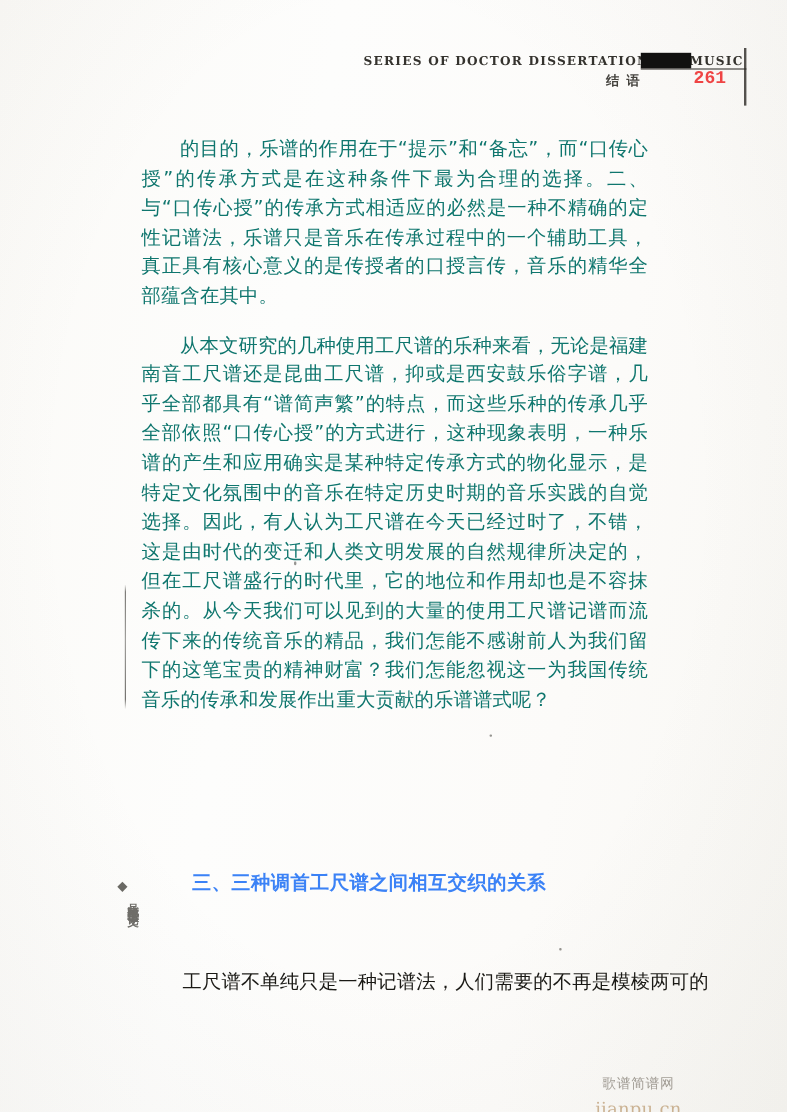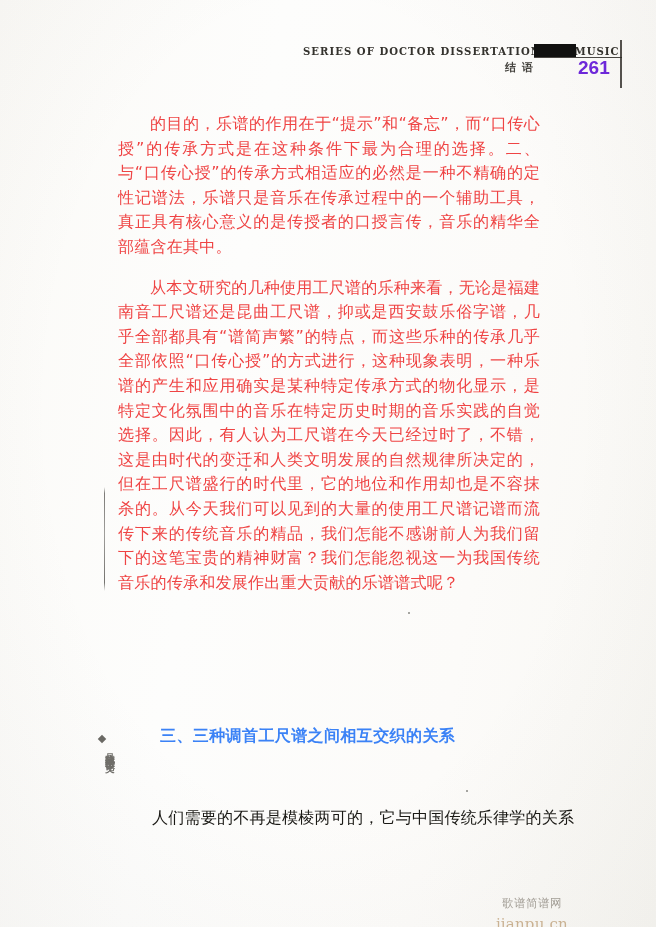--- a/index.html
+++ b/index.html
@@ -88,38 +88,38 @@
     font-weight: 700;
     color: #2b2924;
     letter-spacing: 6px;
     opacity: 0.88;
     filter: blur(0.25px);
   }
   .header-pageno {
     position: absolute;
     left: 578px;
     top: 17px;
-    font-family: Liberation Sans, sans-serif;
-    font-size: 19px;
-    font-weight: 700;
-    color: #6d28d9;
+    font-family: Liberation Mono, monospace;
+    font-size: 15px;
+    font-weight: 700;
+    color: #ef4444;
   }
 
   
   .body-col {
     position: absolute;
     left: 118px;
     top: 112px;
     width: 422px;
   }
   .para {
     font-family: "DejaVu Sans", "Liberation Sans", sans-serif;
     font-size: 16.1px;
     line-height: 24.6px;
-    color: #ef4444;
+    color: #0f766e;
     text-align: justify;
     text-justify: inter-character;
     margin: 0 0 0 0;
     letter-spacing: 0.15px;
     text-indent: 0;
     font-weight: 500;
     text-rendering: optimizeLegibility;
   }
   .para.indent {
     text-indent: 32px;
@@ -242,21 +242,21 @@
     <div class="header-pageno">261</div>
   </div>
 
   <div class="body-col">
     <p class="para indent">的目的，乐谱的作用在于“提示”和“备忘”，而“口传心授”的传承方式是在这种条件下最为合理的选择。二、与“口传心授”的传承方式相适应的必然是一种不精确的定性记谱法，乐谱只是音乐在传承过程中的一个辅助工具，真正具有核心意义的是传授者的口授言传，音乐的精华全部蕴含在其中。</p>
     <p class="para indent">从本文研究的几种使用工尺谱的乐种来看，无论是福建南音工尺谱还是昆曲工尺谱，抑或是西安鼓乐俗字谱，几乎全部都具有“谱简声繁”的特点，而这些乐种的传承几乎全部依照“口传心授”的方式进行，这种现象表明，一种乐谱的产生和应用确实是某种特定传承方式的物化显示，是特定文化氛围中的音乐在特定历史时期的音乐实践的自觉选择。因此，有人认为工尺谱在今天已经过时了，不错，这是由时代的变迁和人类文明发展的自然规律所决定的，但在工尺谱盛行的时代里，它的地位和作用却也是不容抹杀的。从今天我们可以见到的大量的使用工尺谱记谱而流传下来的传统音乐的精品，我们怎能不感谢前人为我们留下的这笔宝贵的精神财富？我们怎能忽视这一为我国传统音乐的传承和发展作出重大贡献的乐谱谱式呢？</p>
   </div>
 
   <div class="section-heading">三、三种调首工尺谱之间相互交织的关系</div>
 
-  <div class="tail-para">人们需要的不再是模棱两可的，它与中国传统乐律学的关系</div>
+  <div class="tail-para">工尺谱不单纯只是一种记谱法，人们需要的不再是模棱两可的</div>
 
   <div class="side-diamond"></div>
   <div class="side-label">吴晓萍博士学位论文</div>
 
   <div class="scan-streak"></div>
   <div class="scan-speck" style="left:245px; top:468px; width:2px; height:3px;"></div>
   <div class="scan-speck" style="left:408px; top:612px; width:2px; height:2px;"></div>
   <div class="scan-speck" style="left:466px; top:790px; width:2px; height:2px;"></div>
 
   <div class="watermark">

